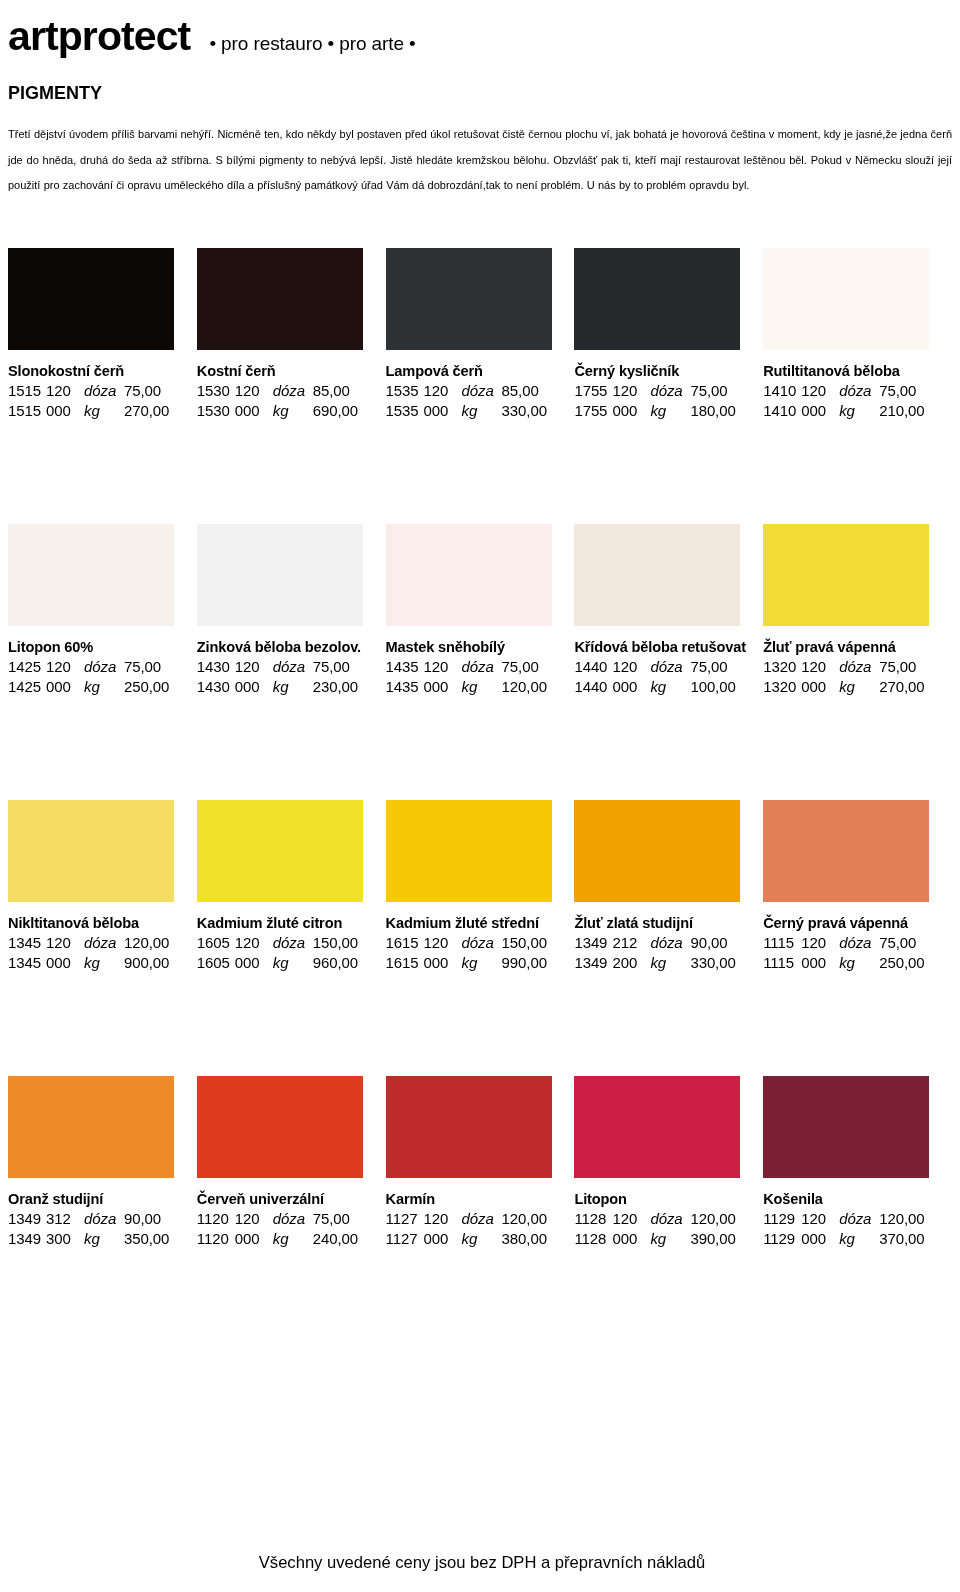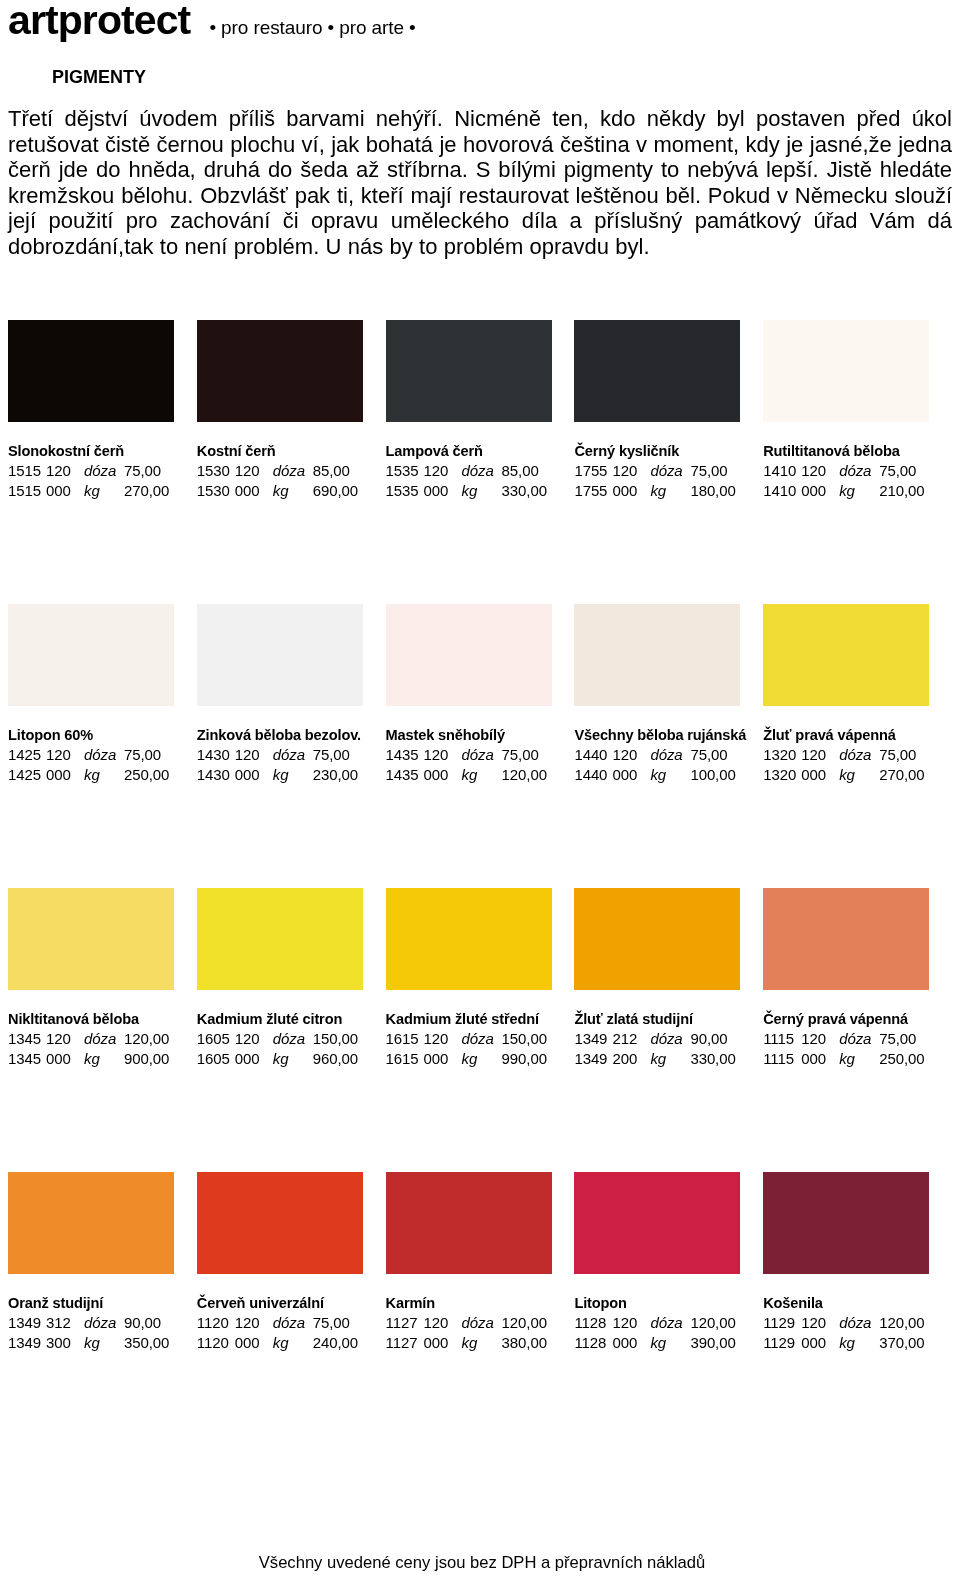--- a/index.html
+++ b/index.html
@@ -21,21 +21,21 @@
     height: 1592px;
     box-sizing: border-box;
     padding: 0 8px;
     position: relative;
   }
 
   
   .masthead {
     display: flex;
     align-items: baseline;
-    padding-top: 0;
+    padding-top: 16px;
     height: 46px;
     white-space: nowrap;
   }
   .brand {
     font-size: 41px;
     font-weight: bold;
     letter-spacing: -0.9px;
     line-height: 1;
   }
   .tagline {
@@ -44,27 +44,26 @@
     line-height: 1;
     margin-left: 19px;
     letter-spacing: -0.1px;
   }
 
   .section-title {
     font-size: 18px;
     font-weight: bold;
     margin-top: 22px;
     line-height: 1;
-    margin-left: 44px;
   }
 
   
   .intro {
     margin-top: 20px;
-    font-size: 22px;
+    font-size: 11px;
     line-height: 25.6px;
     text-align: justify;
     text-justify: inter-word;
     width: 944px;
     word-spacing: 0.2px;
   }
 
   
   .grid-row {
     position: relative;
@@ -76,21 +75,21 @@
     width: 188.8px;
     box-sizing: border-box;
     padding-right: 14px;
   }
   .swatch {
     width: 166px;
     height: 102px;
     display: block;
   }
   .cell-info {
-    padding-top: 20px;
+    padding-top: 12px;
   }
   .pigment-name {
     font-size: 14.6px;
     font-weight: bold;
     line-height: 19px;
     white-space: nowrap;
     letter-spacing: -0.15px;
   }
   .price-line {
     font-size: 15px;
@@ -280,21 +279,21 @@
               <span class="code">1435</span>
               <span class="variant">000</span>
               <span class="unit">kg</span>
               <span class="amount">120,00</span>
             </div>
           </div>
         </div>
         <div class="cell">
           <div class="swatch" style="background: rgb(242, 232, 221);"></div>
           <div class="cell-info">
-            <div class="pigment-name">Všechny běloba rujánská</div>
+            <div class="pigment-name">Křídová běloba retušovat</div>
             <div class="price-line">
               <span class="code">1440</span>
               <span class="variant">120</span>
               <span class="unit">dóza</span>
               <span class="amount">75,00</span>
             </div>
             <div class="price-line">
               <span class="code">1440</span>
               <span class="variant">000</span>
               <span class="unit">kg</span>

